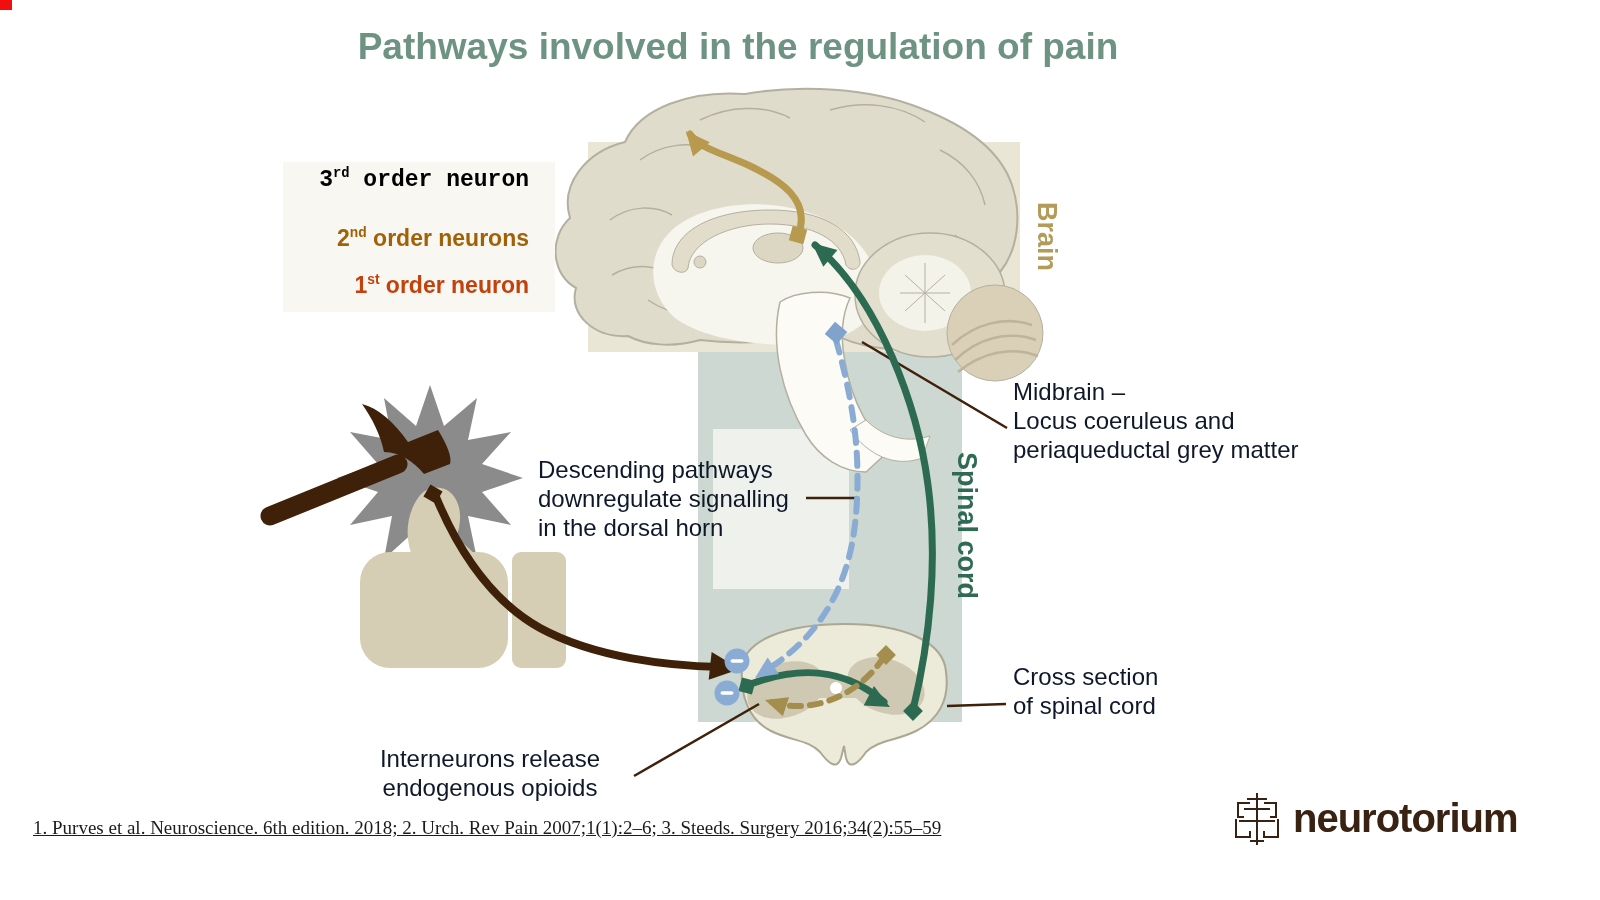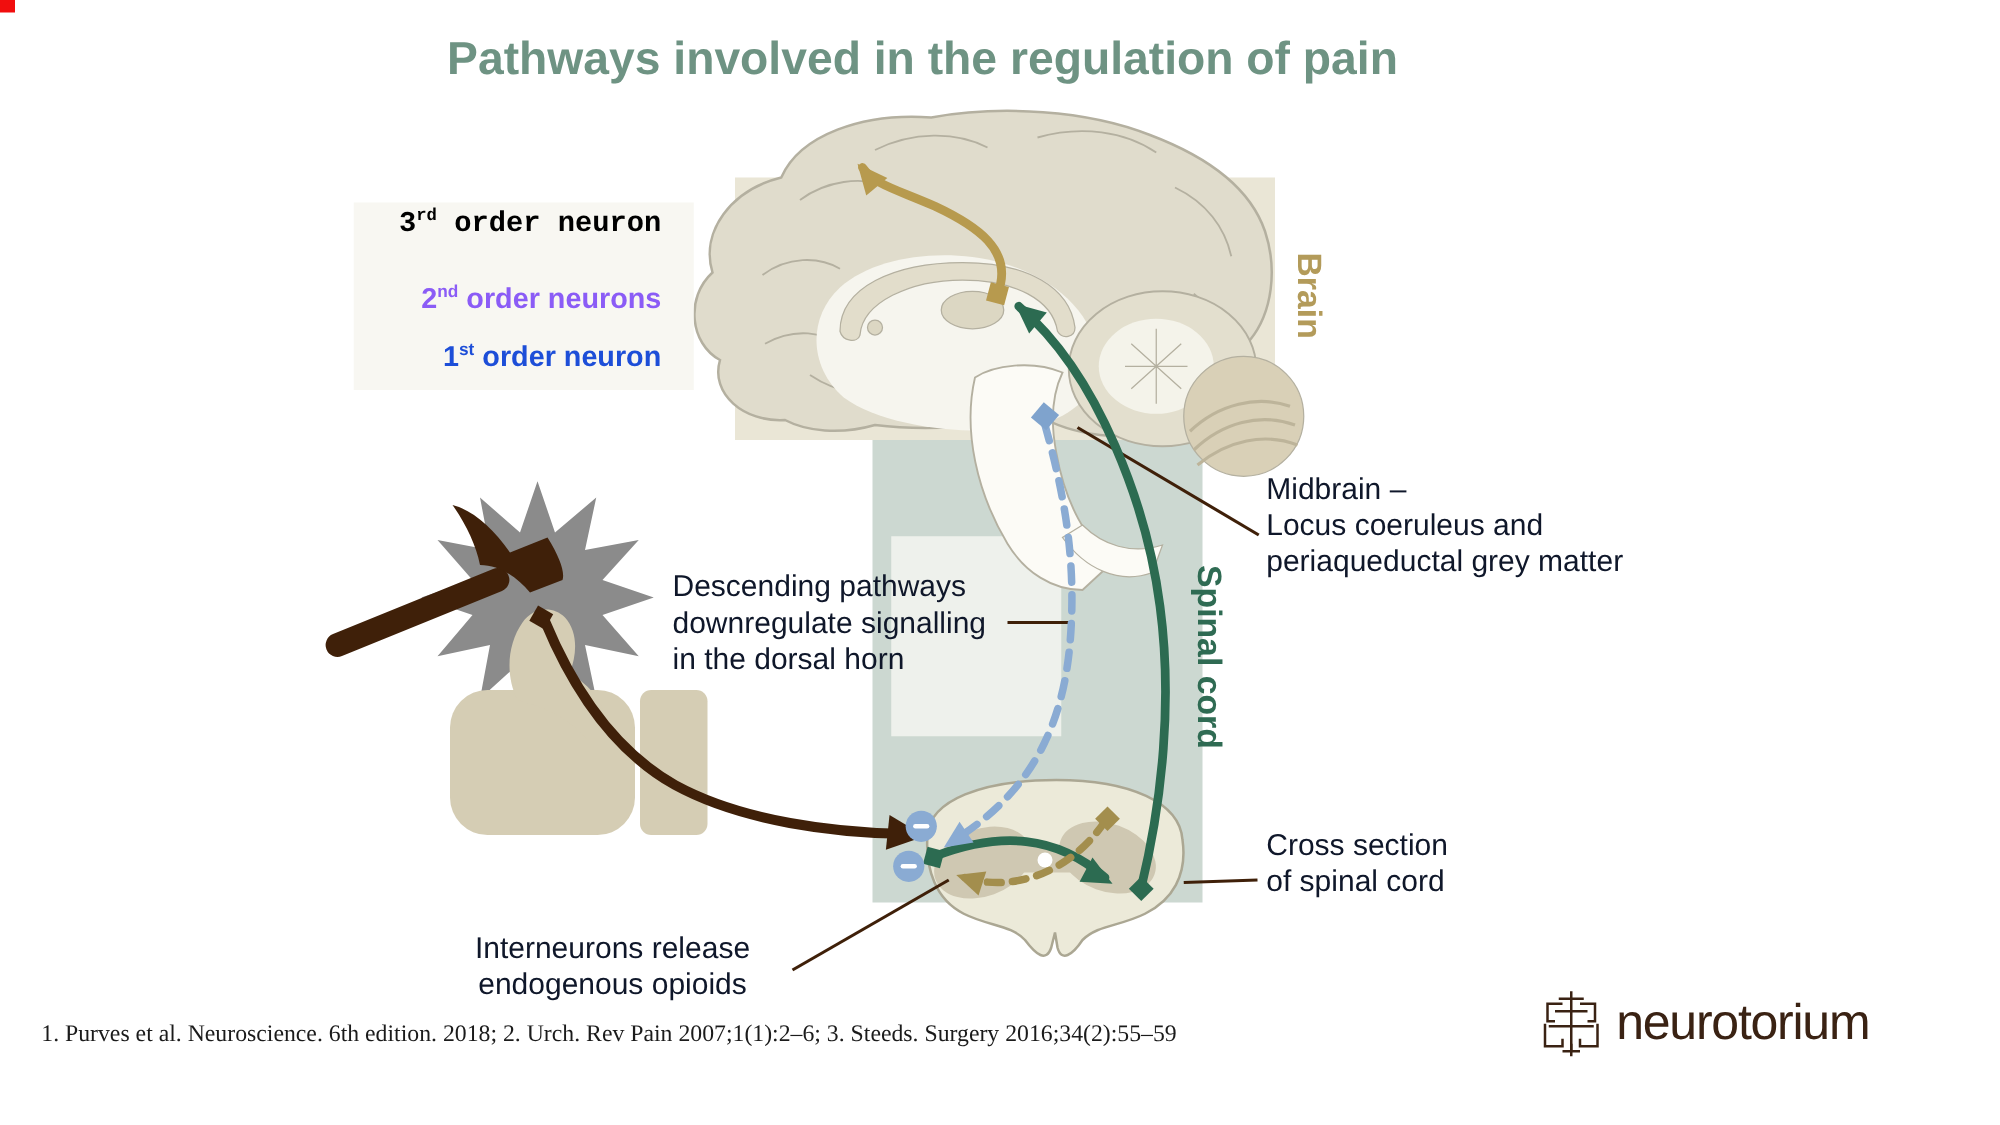--- a/index.html
+++ b/index.html
@@ -9,37 +9,37 @@
   
   #red-marker{left:0;top:0;width:12px;height:10px;background:#f10e0e;z-index:5;}
   
   #title{left:0;top:26px;width:1476px;text-align:center;font-size:37px;font-weight:bold;
          color:#6e9383;z-index:3;}
   
   #legend{left:283px;top:162px;width:272px;height:150px;background:#f8f7f2;z-index:3;}
   .legend-row{position:absolute;right:26px;font-size:23px;font-weight:bold;white-space:nowrap;}
   .legend-row sup{font-size:60%;}
   .legend-row.r3{top:4px;color:#000000;font-family:Liberation Mono, monospace;}
-  .legend-row.r2{top:63px;color:#8b5cf6;}
-  .legend-row.r1{top:110px;color:#1d4ed8;}
+  .legend-row.r2{top:63px;color:#a16207;}
+  .legend-row.r1{top:110px;color:#c2410c;}
   
   .vlabel{writing-mode:vertical-rl;font-weight:bold;z-index:3;}
   #brain-label{left:1031px;top:202px;font-size:27px;color:#b39b5a;}
   #spinal-label{left:951px;top:452px;font-size:27px;color:#2f6b53;}
   
   .ann{color:#0f172a;font-size:24px;line-height:29px;white-space:pre-line;z-index:3;}
   #ann-midbrain{left:1013px;top:377px;width:310px;}
   #ann-descending{left:538px;top:455px;width:256px;text-align:left;}
   #ann-cross{left:1013px;top:662px;width:220px;}
   #ann-inter{left:370px;top:744px;width:240px;text-align:center;}
   
-  #footer{left:33px;top:817px;font-family:"Liberation Serif", serif;font-size:19px;color:#1b1b1b;z-index:3;}
+  #footer{left:33px;top:817px;font-family:"Liberation Serif", serif;font-size:19px;color:#1b1b1b;z-index:3;text-decoration:underline;}
   
   #logo{left:1229px;top:790px;z-index:3;display:flex;align-items:center;}
-  #logo-word{font-size:40px;font-weight:normal;color:#3a2213;letter-spacing:-1px;margin-left:8px;}
+  #logo-word{font-size:40px;font-weight:bold;color:#3a2213;letter-spacing:-1px;margin-left:8px;}
   
   #scene{left:0;top:0;z-index:2;pointer-events:none;}
   
   .outline{stroke:#b4b0a0;fill:none;}
   .cortex{fill:#e0dccc;stroke:#b4b0a0;stroke-width:2;}
   .whitebrain{fill:#f6f5ee;stroke:none;}
   .leader{stroke:#3f2009;stroke-width:2.5;fill:none;}
   .p1{stroke:#3f2009;stroke-width:8;fill:none;stroke-linecap:round;}
   .p2{stroke:#2c6b51;stroke-width:7;fill:none;stroke-linecap:round;}
   .p3{stroke:#b79a4e;stroke-width:7;fill:none;stroke-linecap:round;}

